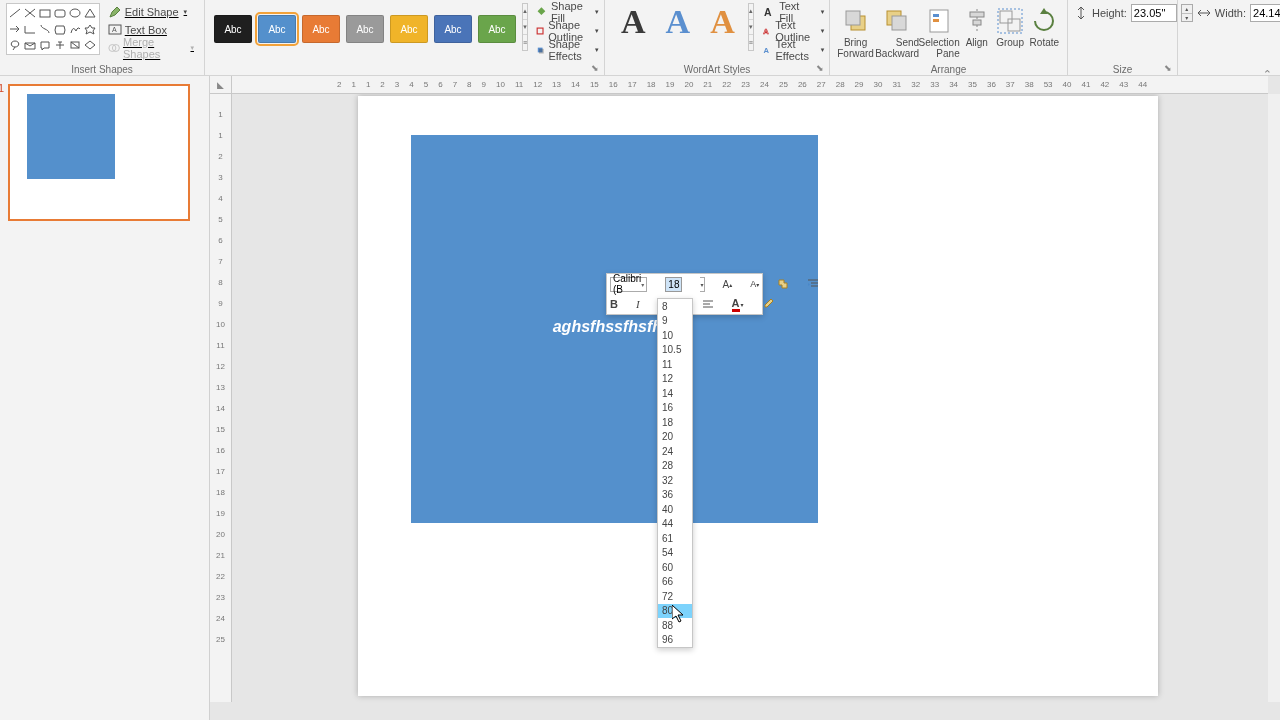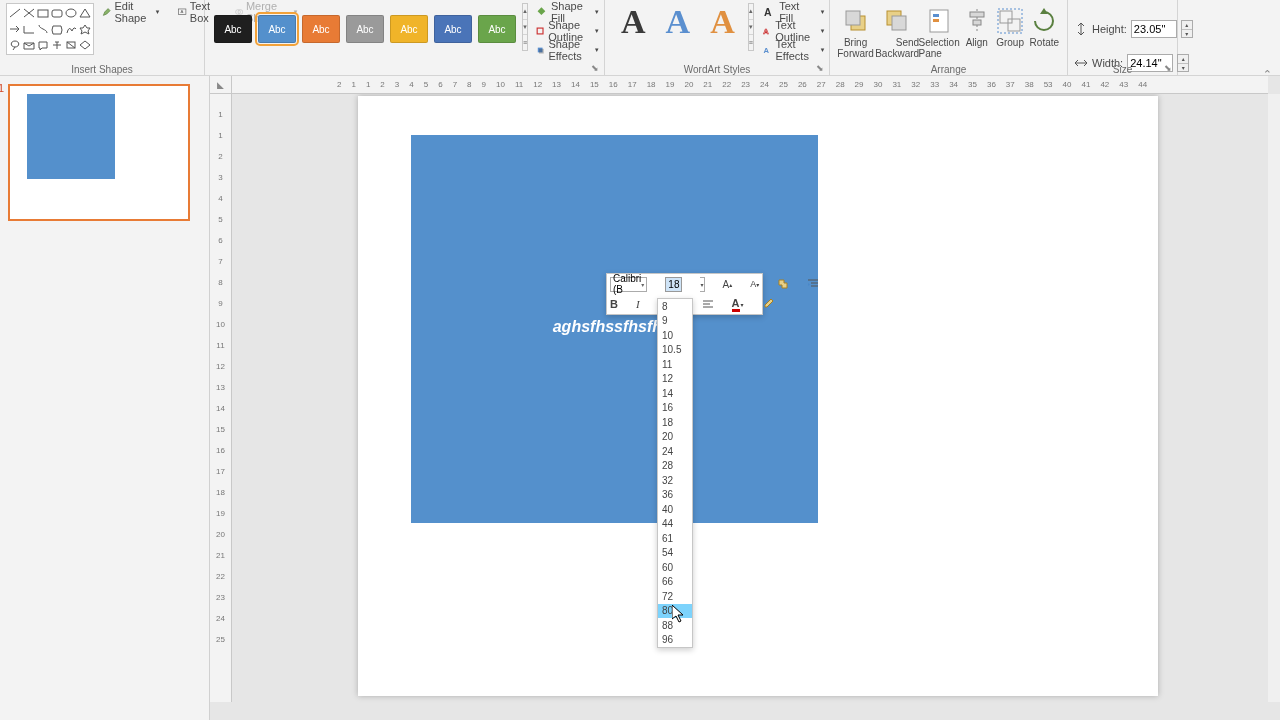--- a/index.html
+++ b/index.html
@@ -6,21 +6,21 @@
 body { width:1280px; height:720px; background:#e6e6e6; overflow:hidden; position:relative; }
 .ribbon { height:76px; background:#f3f3f3; border-bottom:1px solid #d4d4d4; display:flex; }
 .group { border-right:1px solid #d4d4d4; height:76px; position:relative; display:flex; flex-direction:column; }
 .group-label { position:absolute; bottom:1px; left:0; right:0; text-align:center; font-size:10px; color:#6a6a6a; }
 .group-body { flex:1; display:flex; align-items:flex-start; padding:3px 6px 14px 6px; }
 
 
 .shape-gallery { width:104px; height:52px; background:#fff; border:1px solid #c8c8c8; display:grid; grid-template-columns:repeat(6,1fr); grid-template-rows:repeat(3,1fr); padding:1px; }
 .shape-gallery span { display:flex; align-items:center; justify-content:center; }
 .shape-gallery svg { width:14px; height:12px; }
-.stack { display:flex; flex-direction:row; margin-left:4px; gap:11px; }
+.stack { display:flex; flex-direction:column; margin-left:4px; gap:1px;text-decoration:underline; }
 .mini-btn { height:17px; font-size:11px; color:#4a4a4a; display:flex; align-items:center; gap:3px; padding:0 4px; }
 .mini-btn svg { width:14px; height:14px; }
 .mini-btn.disabled { color:#b0b0b0; }
 
 
 .style-swatch { width:38px; height:28px; border-radius:2px; display:flex; align-items:center; justify-content:center; color:#fff; font-size:10px; margin:0 3px; border:1px solid rgba(0,0,0,0.15); }
 .style-swatch.sel { outline:2px solid #f2a23a; outline-offset:1px; background:#ecebe8; }
 .style-row { display:flex; align-items:center; height:52px; }
 
 .ss-menu { display:flex; flex-direction:column; margin-left:8px; gap:2px; }
@@ -315,21 +315,21 @@
           </svg>
           <span style="white-space:pre-line;text-align:right;line-height:1.1">Send
 Backward</span>
         </div>
       <div class="big-btn">
           <svg viewBox="0 0 30 30">
             <rect x="6" y="4" width="18" height="22" fill="#fff" stroke="#999"></rect>
             <rect x="9" y="8" width="6" height="3" fill="#5a8fcf"></rect>
             <rect x="9" y="13" width="6" height="3" fill="#e09040"></rect>
           </svg>
-          <span style="white-space:pre-line;text-align:left;line-height:1.1">Selection
+          <span style="white-space:pre-line;text-align:right;line-height:1.1">Selection
 Pane</span>
         </div>
       <div class="big-btn" style="width:32px">
           <svg viewBox="0 0 30 30">
             <line x1="15" y1="3" x2="15" y2="27" stroke="#888" stroke-dasharray="2"></line>
             <rect x="8" y="6" width="14" height="5" fill="#d8d8d8" stroke="#888"></rect>
             <rect x="11" y="14" width="8" height="5" fill="#d8d8d8" stroke="#888"></rect>
           </svg>
           <span>Align</span>
         </div>
@@ -346,21 +346,21 @@
             <path d="M15 6 A9 9 0 1 1 6 15" fill="none" stroke="#5a8040" stroke-width="2"></path>
             <polygon points="15,2 19,8 11,8" fill="#5a8040"></polygon>
           </svg>
           <span>Rotate</span>
         </div>
     </div>
     <div class="group-label">Arrange</div>
   </div>
 
   <div class="group" style="width:110px">
-    <div class="group-body" style="flex-direction:column;gap:12px;padding-top:18px">
+    <div class="group-body" style="flex-direction:row;gap:4px;padding-top:2px">
       <div class="size-row">
         <svg width="14" height="14" viewBox="0 0 14 14">
             <line x1="7" y1="1" x2="7" y2="13" stroke="#555"></line>
             <polyline points="4,4 7,1 10,4" fill="none" stroke="#555"></polyline>
             <polyline points="4,10 7,13 10,10" fill="none" stroke="#555"></polyline>
           </svg>
         <span>Height:</span>
         <input value="23.05&quot;" style="">
         <div class="spinner">
             <div>▴</div>

